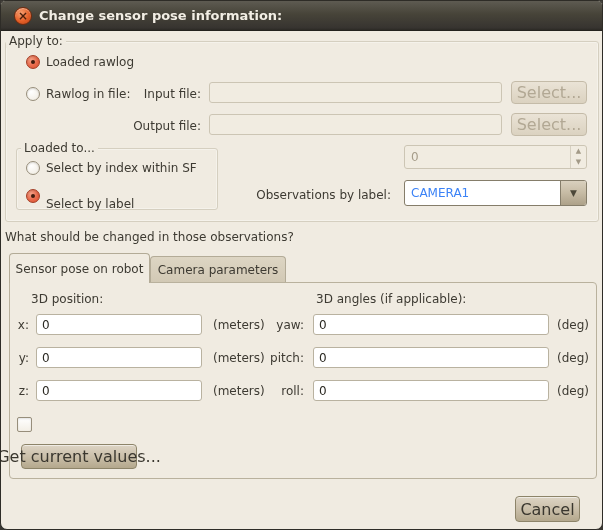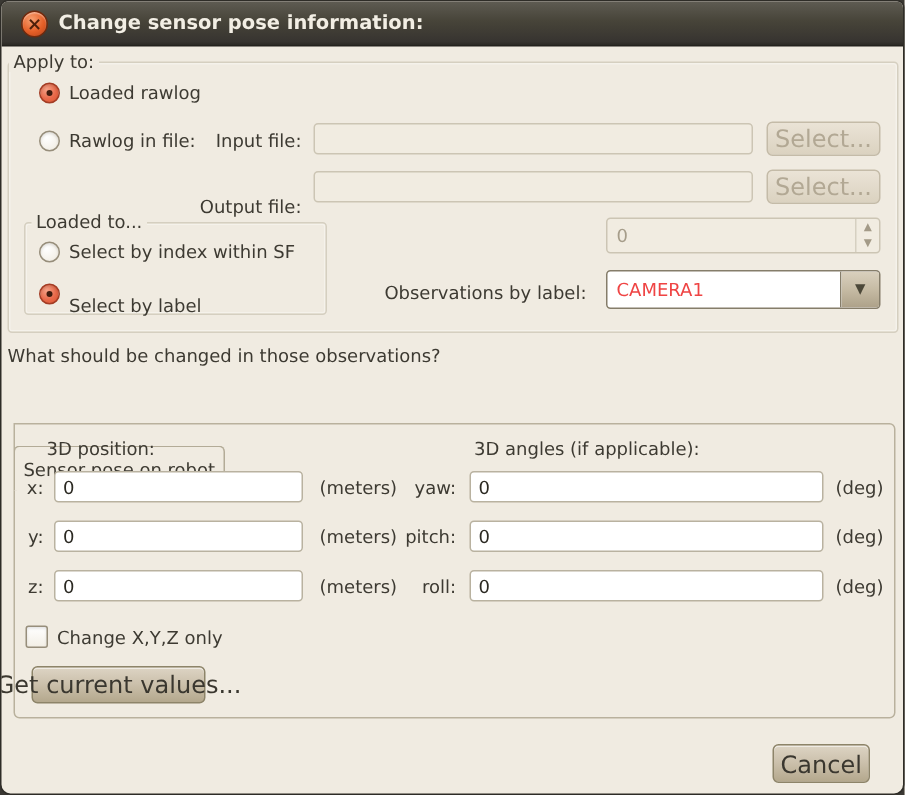--- a/index.html
+++ b/index.html
@@ -55,31 +55,31 @@
   
   .spinner { position:absolute; border:1px solid #ccc5b4; border-radius:3px; background:#f1ece1; }
   .spin-val { position:absolute; left:6px; top:4px; color:#a69d8a; }
   .spin-btns { position:absolute; right:0; top:0; width:16px; height:100%;
     border-left:1px solid #d6d0c1; display:flex; flex-direction:column; }
   .spin-up, .spin-dn { flex:1; display:flex; align-items:center; justify-content:center;
     font-size:7px; color:#a39a87; cursor:pointer; line-height:1; }
 
   
   .combo { position:absolute; border:1px solid #857d6a; border-radius:3px; background:#ffffff; }
-  .combo-text { position:absolute; left:6px; top:5px; color:#ef4444; }
+  .combo-text { position:absolute; left:6px; top:5px; color:#3b82f6; }
   .combo-btn { position:absolute; right:0; top:0; width:26px; height:100%;
     background:linear-gradient(#d9d0be, #c6bba4 50%, #ad a189);
     background:linear-gradient(#d9d0be, #c6bba4 50%, #ada189);
     border-left:1px solid #857d6a; border-radius:0 2px 2px 0; display:flex; align-items:center;
     justify-content:center; cursor:pointer; }
   .combo-arrow { font-size:9px; color:#4c4839; line-height:1; }
 
   
   .tab { position:absolute; display:flex; align-items:center; justify-content:center;
-    border:1px solid #b3ab97; border-bottom:none; border-radius:4px 4px 0 0; cursor:pointer;margin-top:44px; }
+    border:1px solid #b3ab97; border-bottom:none; border-radius:4px 4px 0 0; cursor:pointer; }
   .tab.active { background:#f0ebe1; z-index:3; }
   .tab.inactive { background:linear-gradient(#ddd5c3, #d2c9b5); z-index:1; }
   .panel { position:absolute; background:#f0ebe1; border:1px solid #b9b19d; border-radius:0 4px 4px 4px; z-index:2; }
 </style>
 </head>
 <body>
 
 <div class="window">
 
   <div class="titlebar">
@@ -95,21 +95,21 @@
   <div class="radio checked" style="left:25px; top:54px;"></div>
   <span class="lbl" style="left:45px; top:54px;">Loaded rawlog</span>
 
   <div class="radio" style="left:25px; top:86px;"></div>
   <span class="lbl" style="left:45px; top:86px;">Rawlog in file:</span>
 
   <span class="lbl r" style="left:120px; top:86px; width:80px;">Input file:</span>
   <input class="tfield disabled" style="left: 208px; top: 81px; width: 293px; height: 21px;" disabled="" value="">
   <div class="btn disabled" style="left:510px; top:80px; width:76px; height:23px;">Select...</div>
 
-  <span class="lbl r" style="left:110px; top:118px; width:90px;margin-top:12px;">Output file:</span>
+  <span class="lbl r" style="left:110px; top:118px; width:90px;">Output file:</span>
   <input class="tfield disabled" style="left: 208px; top: 113px; width: 293px; height: 21px;" disabled="" value="">
   <div class="btn disabled" style="left:510px; top:112px; width:76px; height:23px;">Select...</div>
 
   <div class="frame" style="left:15px; top:147px; width:202px; height:62px;"></div>
   <span class="frame-label" style="left:20px; top:140px;">Loaded to...</span>
 
   <div class="radio" style="left:25px; top:160px;"></div>
   <span class="lbl" style="left:45px; top:160px;">Select by index within SF</span>
 
   <div class="radio checked" style="left:25px; top:188px;"></div>
@@ -159,19 +159,18 @@
   <span class="lbl" style="left:556px; top:350px; z-index:4;">(deg)</span>
 
   <span class="lbl r" style="left:10px; top:383px; width:18px; z-index:4;">z:</span>
   <input class="tfield" style="left: 35px; top: 379px; width: 166px; height: 21px; z-index: 4;" value="0">
   <span class="lbl" style="left:212px; top:383px; z-index:4;">(meters)</span>
   <span class="lbl r" style="left:255px; top:383px; width:48px; z-index:4;">roll:</span>
   <input class="tfield" style="left: 312px; top: 379px; width: 236px; height: 21px; z-index: 4;" value="0">
   <span class="lbl" style="left:556px; top:383px; z-index:4;">(deg)</span>
 
   <div class="checkbox" style="left:16px; top:416px; z-index:4;"></div>
-  <span class="lbl" style="left:37px; top:417px; z-index:4;">Change X,Y,Z only</span>
 
   <div class="btn" style="left:20px; top:443px; width:116px; height:25px; z-index:4;">Get current values...</div>
 
   <div class="btn" style="left:514px; top:495px; width:65px; height:26px;">Cancel</div>
 
 </div>
 
 </body></html>

